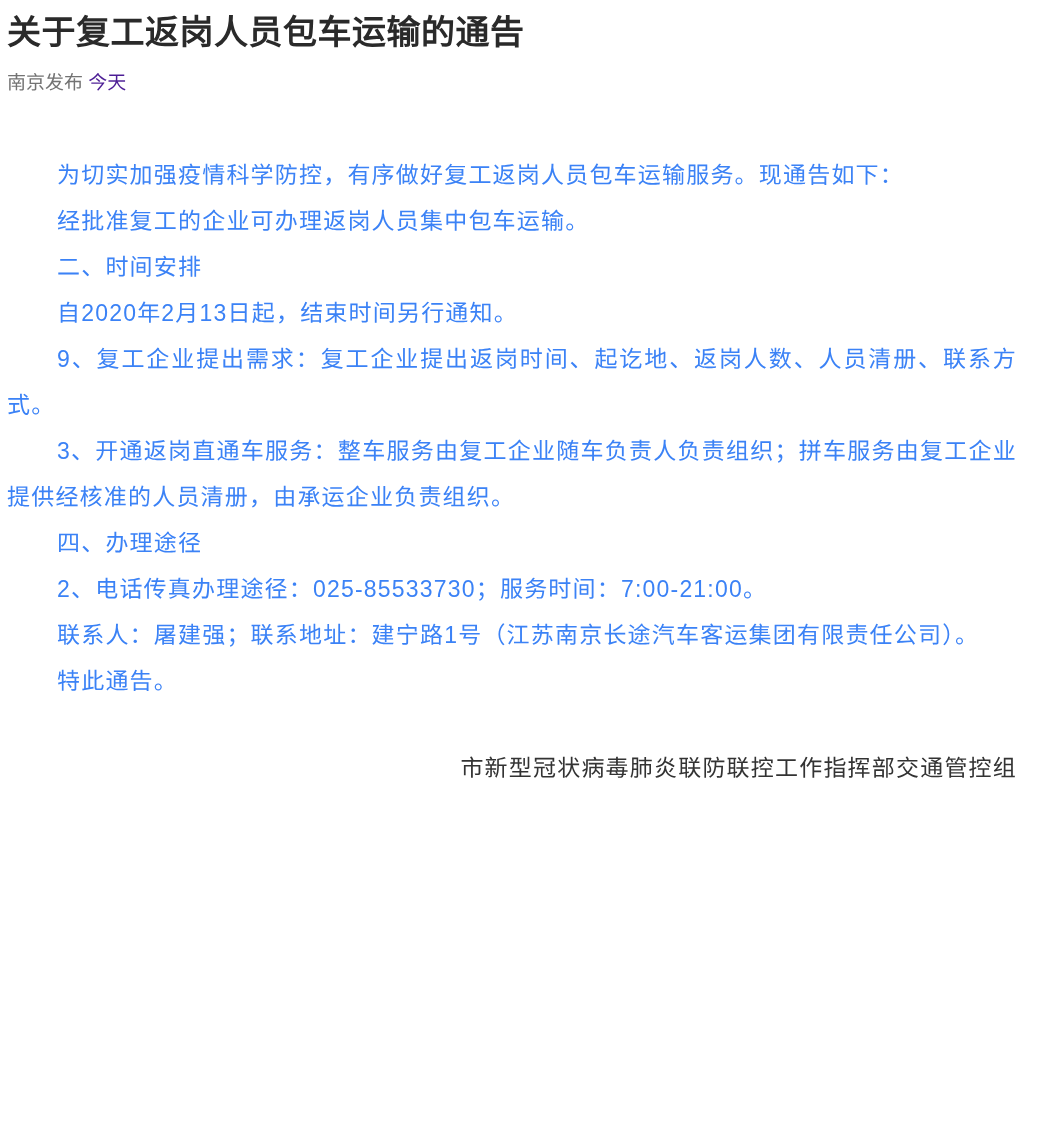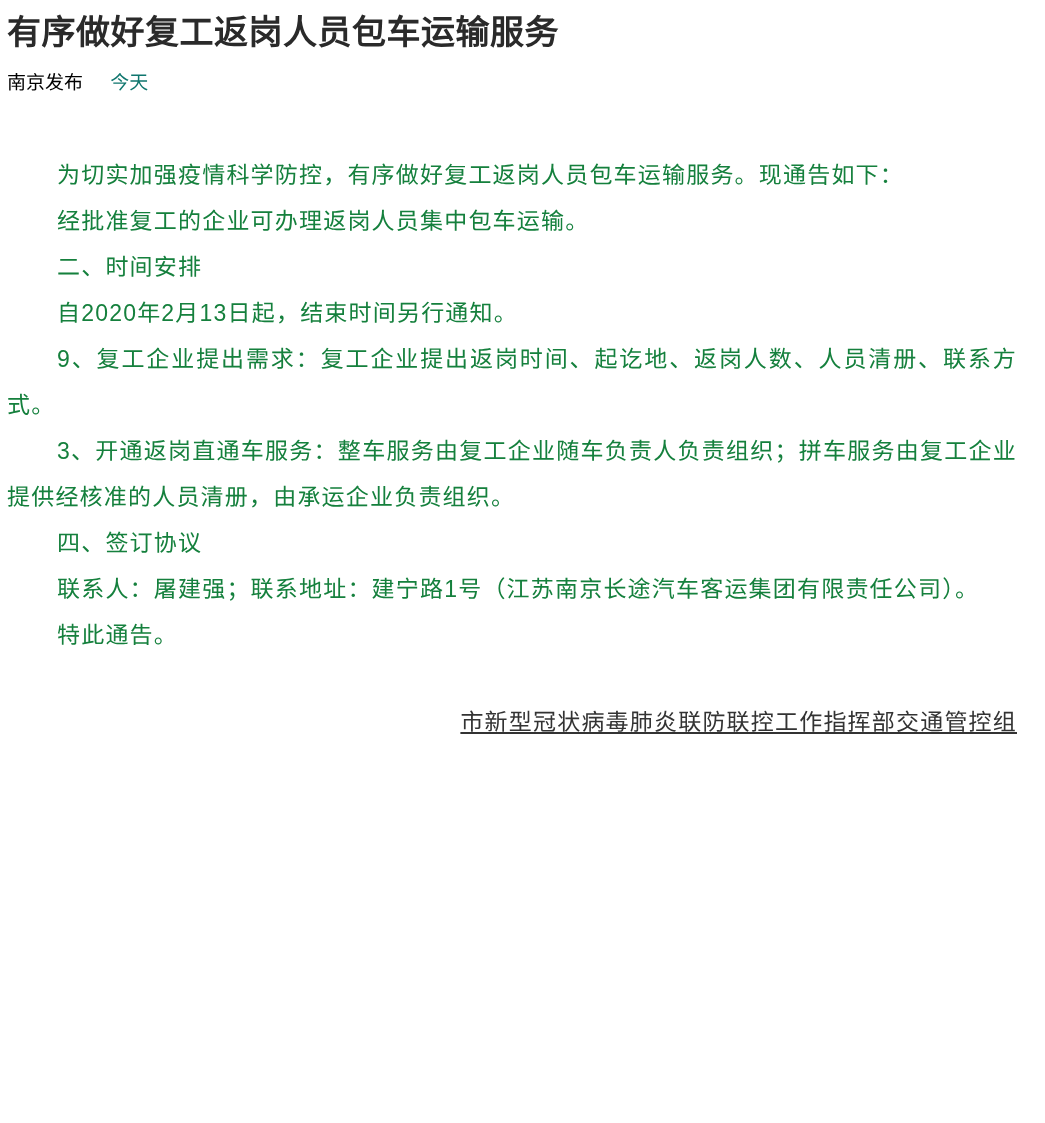--- a/index.html
+++ b/index.html
@@ -23,73 +23,72 @@
     font-weight: bold;
     color: #2a2a2a;
     letter-spacing: 0.5px;
   }
   .byline {
     margin-top: 15px;
     font-size: 19px;
     line-height: 27px;
   }
   .byline .account {
-    color: #000000;
-    margin-right: 22px;
+    color: #737373;
     cursor: pointer;
   }
   .byline .pubdate {
-    color: #0f766e;
+    color: #4c1d95;
   }
   .content {
     margin-top: 56px;
     font-size: 23px;
-    color: #15803d;
+    color: #3b82f6;
     letter-spacing: 1.2px;
   }
   .content p {
     margin: 0;
     line-height: 46px;
     text-align: justify;
     text-indent: 50px;
     word-break: break-all;
   }
   .signature {
     margin-top: 41px;
     font-size: 23px;
     color: #333333;
     letter-spacing: 1.2px;
   }
   .signature p {
     margin: 0;
     line-height: 46px;
     text-align: right;
-    text-decoration: underline;
   }
 </style>
 </head>
 <body>
 
 <div class="page">
 
-  <h1 class="title">有序做好复工返岗人员包车运输服务</h1>
+  <h1 class="title">关于复工返岗人员包车运输的通告</h1>
 
   <div class="byline">
     <span class="account">南京发布</span>
     <span class="pubdate">今天</span>
   </div>
 
   <div class="content">
     <p>为切实加强疫情科学防控，有序做好复工返岗人员包车运输服务。现通告如下：</p>
     <p>经批准复工的企业可办理返岗人员集中包车运输。</p>
     <p>二、时间安排</p>
     <p>自2020年2月13日起，结束时间另行通知。</p>
     <p>9、复工企业提出需求：复工企业提出返岗时间、起讫地、返岗人数、人员清册、联系方式。</p>
     <p>3、开通返岗直通车服务：整车服务由复工企业随车负责人负责组织；拼车服务由复工企业提供经核准的人员清册，由承运企业负责组织。</p>
-    <p>四、签订协议</p>
+    <p>四、办理途径</p>
+    <p>2、电话传真办理途径：025-85533730；服务时间：7:00-21:00。</p>
     <p>联系人：屠建强；联系地址：建宁路1号（江苏南京长途汽车客运集团有限责任公司）。</p>
     <p>特此通告。</p>
   </div>
 
   <div class="signature">
     <p>市新型冠状病毒肺炎联防联控工作指挥部交通管控组</p>
   </div>
 
 </div>
 

